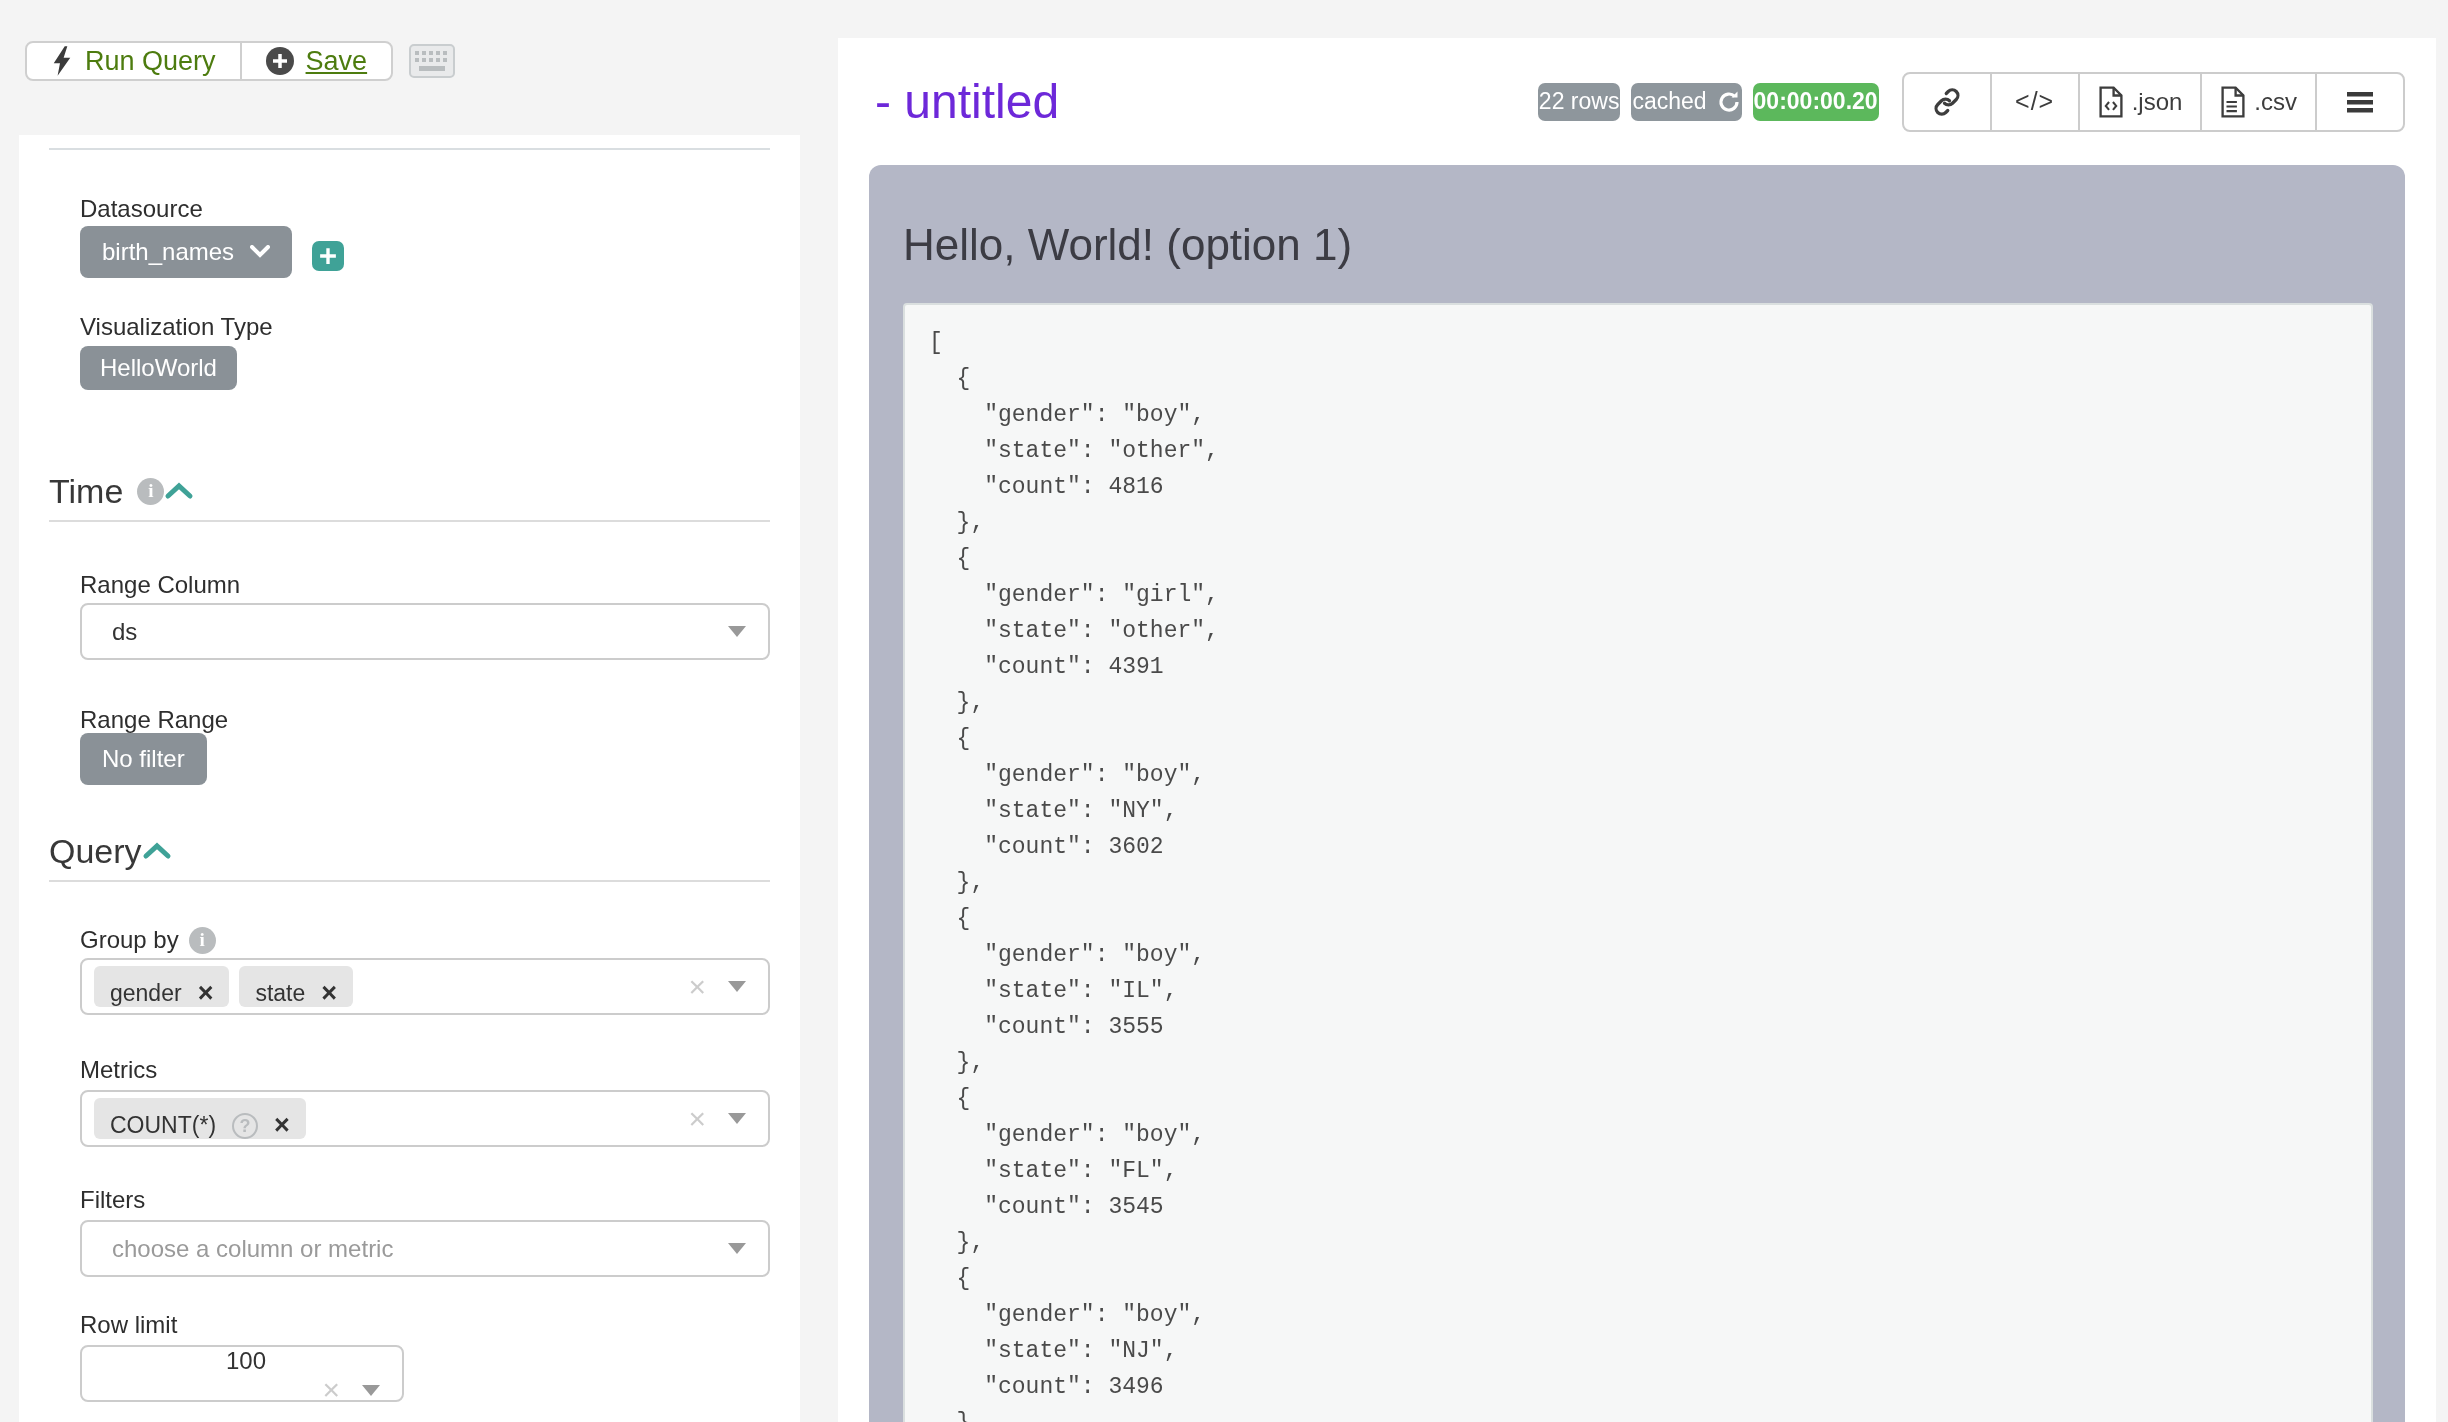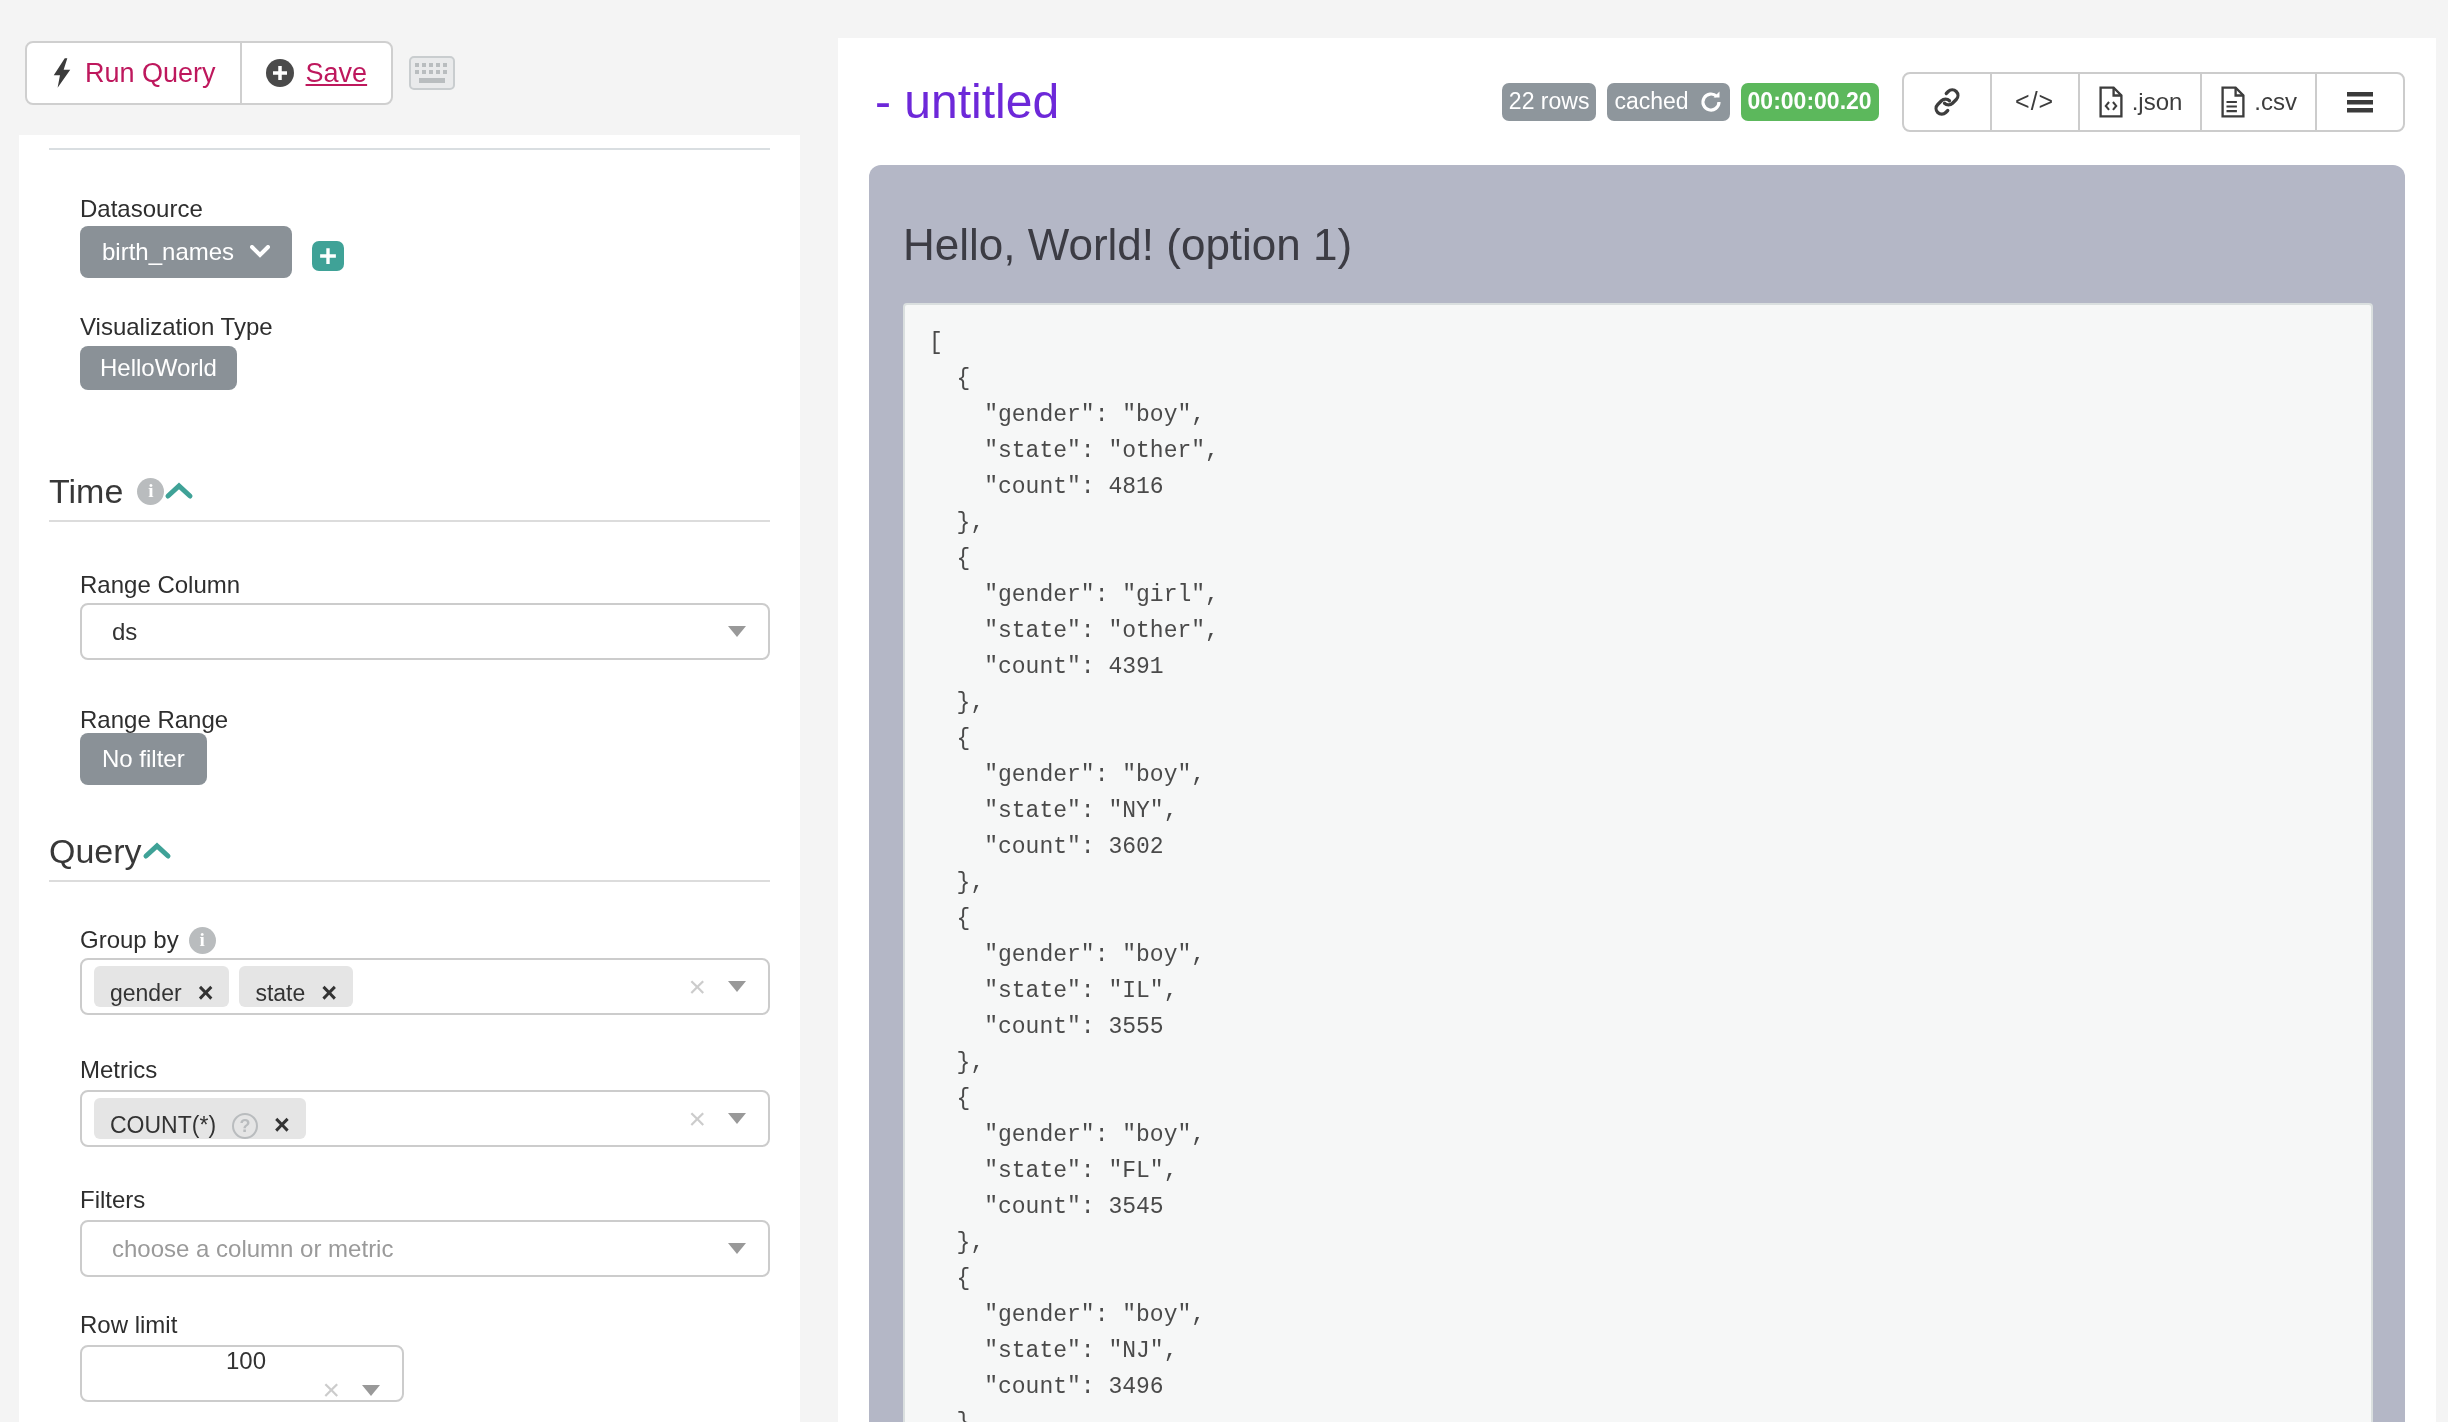--- a/index.html
+++ b/index.html
@@ -3,22 +3,22 @@
 <meta charset="utf-8">
 <style>
   * { margin:0; padding:0; box-sizing:border-box; }
   html,body { width:2448px; height:1422px; overflow:hidden; }
   body { background:#f4f4f4; font-family:"Liberation Sans", sans-serif; color:#333; position:relative; }
 
   
   .toolbar { position:absolute; left:25px; top:41px; display:flex; align-items:center; }
   .btn-group { display:flex; }
   .tb-btn {
-    height:64px; background:#fff; border:2px solid #cfcfcf; display:flex; align-items:center;
-    gap:12px; padding:0 24px; font-size:27px; color:#be185d; cursor:pointer;
+    height:40px; background:#fff; border:2px solid #cfcfcf; display:flex; align-items:center;
+    gap:12px; padding:0 24px; font-size:27px; color:#4d7c0f; cursor:pointer;
   }
   .tb-btn:first-child { border-radius:8px 0 0 8px; }
   .tb-btn:last-child { border-radius:0 8px 8px 0; margin-left:-2px;text-decoration:underline; }
   .kbd-wrap { margin-left:16px; color:#c9cdcf; display:flex; align-items:center; }
 
   
   .left-panel {
     position:absolute; left:19px; top:135px; width:781px; height:1287px;
     background:#fff; padding:0 30px; overflow:hidden;
   }
@@ -71,21 +71,21 @@
   }
   .tag .tag-x { font-weight:bold; font-size:27px; color:#333; cursor:pointer; line-height:1; }
 
   
   .right-panel { position:absolute; left:838px; top:38px; width:1598px; height:1384px; background:#fff; overflow:hidden; }
   .result-header { height:127px; display:flex; align-items:center; padding:0 31px 0 37px; }
   .result-title { font-size:48px; color:#6d28d9; }
   .header-right { margin-left:auto; display:flex; align-items:center; gap:11px; }
   .badge {
     height:38px; border-radius:7px; display:inline-flex; align-items:center; gap:10px;
-    padding:0 7px; font-size:23px; color:#fff;
+    padding:0 1px; font-size:23px; color:#fff;
   }
   .badge.gray { background:#8e969c; }
   .badge.green { background:#5cb85c; font-weight:bold; }
   .exp-group { display:flex; margin-left:12px; }
   .exp-btn {
     height:60px; min-width:90px; background:#fff; border:2px solid #ccc; margin-left:-2px;
     display:flex; align-items:center; justify-content:center; gap:8px;
     font-size:24px; color:#3d3d3d; cursor:pointer; padding:0 18px;
   }
   .exp-btn:first-child { border-radius:8px 0 0 8px; margin-left:0; }

